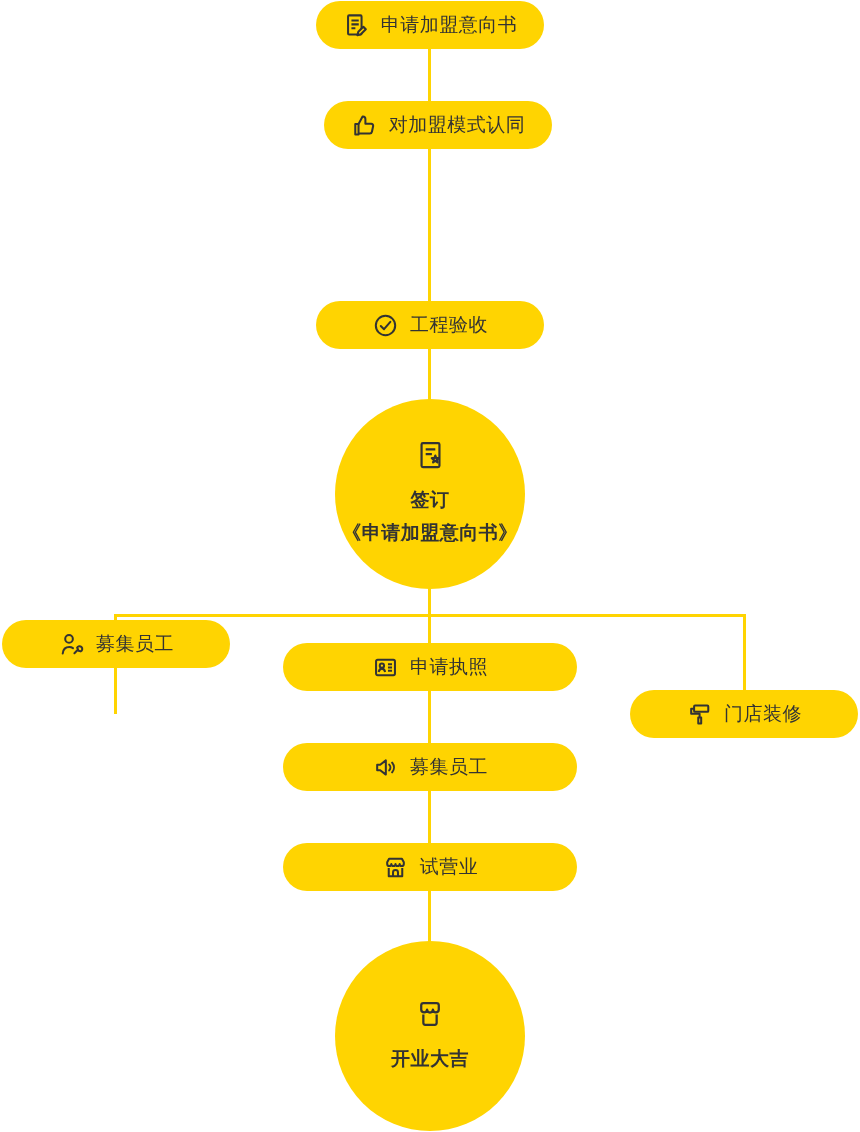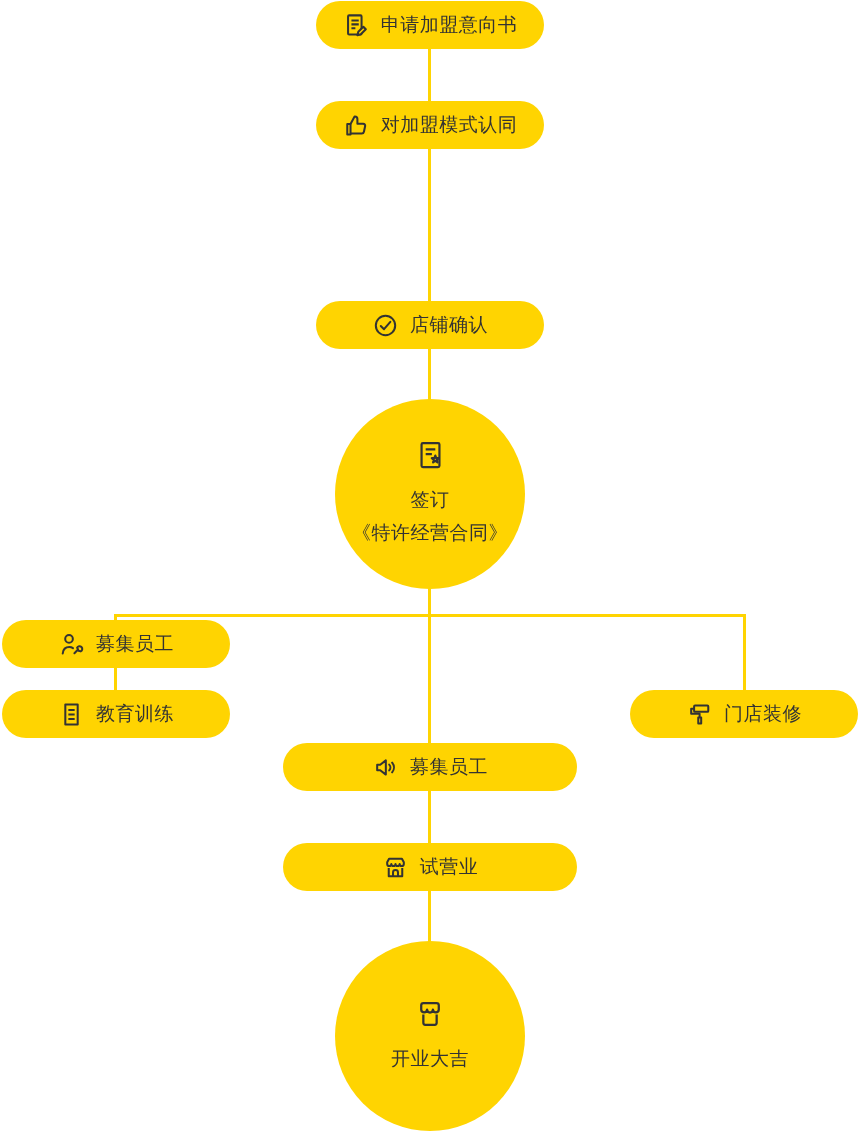--- a/index.html
+++ b/index.html
@@ -5,21 +5,21 @@
   :root { --fill:#FFD401; --line:#FFD401; --text:#333333; --bg:#FFFFFF; }
   * { margin:0; padding:0; box-sizing:border-box; }
   body { background:var(--bg); font-family:"Liberation Sans","DejaVu Sans",sans-serif; }
   .canvas { position:relative; width:860px; height:1132px; background:var(--bg); overflow:hidden; }
   .connector { position:absolute; background:var(--line); }
   .node { position:absolute; display:flex; align-items:center; justify-content:center;
           background:var(--fill); color:var(--text); }
   .pill { height:48px; border-radius:24px; gap:11px; }
   .circle { border-radius:50%; flex-direction:column; }
   .label { font-size:19px; font-weight:500; letter-spacing:.5px; white-space:nowrap; }
-  .circle .label { line-height:1.72; }
+  .circle .label { line-height:1.72;font-weight:bold; }
   .circle .icon { margin-bottom:12px; }
   .icon { display:flex; }
   .icon svg { display:block; stroke:var(--text); fill:none; stroke-linejoin:round; }
 </style>
 </head>
 <body>
 
 <div class="canvas">
 
   <div class="connector" style="left:428px;top:24px;width:3px;height:1012px"></div>
@@ -31,87 +31,89 @@
     <span class="icon">
       <svg viewBox="0 0 24 24" width="27" height="27" stroke-width="1.8">
         <rect x="4.5" y="3" width="12" height="17" rx="1"></rect>
         <path d="M7.5 7.5h6.5M7.5 11h6.5M7.5 14.5h3.5"></path>
         <path fill="var(--fill)" d="M12.8 20.6l.8-3 4.5-4.5 2.2 2.2-4.5 4.5-3 .8z"></path>
       </svg>
     </span>
     <span class="label">申请加盟意向书</span>
   </div>
 
-  <div class="node pill" style="left:316px;top:101px;width:228px">
+  <div class="node pill" style="left:324px;top:101px;width:228px">
     <span class="icon">
       <svg viewBox="0 0 24 24" width="27" height="27" stroke-width="1.8">
         <path d="M3.8 10.6h2.9V20H3.8z"></path>
         <path d="M6.7 19.1h9.9a2 2 0 0 0 2-1.6l1.1-5a1.7 1.7 0 0 0-1.7-2h-5.2V6.3a2.3 2.3 0 0 0-2.2-2.3h-.3l-3.6 6.6"></path>
       </svg>
     </span>
     <span class="label">对加盟模式认同</span>
   </div>
 
 
   <div class="node pill" style="left:316px;top:301px;width:228px">
     <span class="icon">
       <svg viewBox="0 0 24 24" width="27" height="27" stroke-width="1.8" stroke-linecap="round">
         <circle cx="12" cy="12" r="8.6"></circle>
         <path d="M7.8 12.4l2.9 2.9 5.6-6.6"></path>
       </svg>
     </span>
-    <span class="label">店铺确认</span>
+    <span class="label">工程验收</span>
   </div>
 
   <div class="node circle" style="left:335px;top:399px;width:190px;height:190px">
     <span class="icon">
       <svg viewBox="0 0 24 24" width="33" height="33" stroke-width="1.6">
         <rect x="5.5" y="3" width="13" height="17.5" rx="1"></rect>
         <path d="M8.5 7.5h7M8.5 11h4.5"></path>
         <path fill="var(--fill)" d="M15.5 12.1l.68 1.77 1.89.1-1.48 1.19.5 1.82-1.59-1.03-1.59 1.03.5-1.82-1.48-1.19 1.89-.1z"></path>
       </svg>
     </span>
     <span class="label">签订</span>
-    <span class="label">《特许经营合同》</span>
+    <span class="label">《申请加盟意向书》</span>
   </div>
 
   <div class="node pill" style="left:2px;top:620px;width:228px">
     <span class="icon">
       <svg viewBox="0 0 24 24" width="27" height="27" stroke-width="1.8" stroke-linecap="round">
         <circle cx="9.8" cy="7" r="3.4"></circle>
         <path d="M4.2 20c.4-3.7 2.7-5.7 5.8-5.7 1.3 0 2.4.3 3.3.9"></path>
         <path d="M14.6 19.7l3-3"></path>
         <path d="M17 14.9a2.4 2.4 0 1 1 3.2 3.2l-1.9-.5-.8-1.9z"></path>
       </svg>
     </span>
     <span class="label">募集员工</span>
   </div>
 
-  <div class="node pill" style="left:2px;top:690px;width:228px">
-    <span class="icon">
-      <svg viewBox="0 0 24 24" width="27" height="27" stroke-width="1.8">
-        <rect x="6.5" y="3.2" width="11" height="17.6"></rect>
-        <path d="M9.2 8h5.6M9.2 12h5.6M9.2 16h5.6"></path>
-      </svg>
-    </span>
-    <span class="label">教育训练</span>
-  </div>
 
 
   <div class="node pill" style="left:630px;top:690px;width:228px">
     <span class="icon">
       <svg viewBox="0 0 24 24" width="27" height="27" stroke-width="1.8">
         <rect x="7.2" y="4" width="12.6" height="5.6" rx="0.8"></rect>
         <path d="M7.2 6.8H4.6v4.6h7.5v3.2"></path>
         <rect x="10.9" y="14.6" width="2.6" height="5.4"></rect>
       </svg>
     </span>
     <span class="label">门店装修</span>
   </div>
 
+  <div class="node pill" style="left:283px;top:643px;width:294px">
+    <span class="icon">
+      <svg viewBox="0 0 24 24" width="27" height="27" stroke-width="1.8">
+        <rect x="3.6" y="5.2" width="16.8" height="13.6" rx="1.4"></rect>
+        <circle cx="8.8" cy="10.4" r="1.9"></circle>
+        <path d="M5.9 15.9c.5-1.9 1.6-2.9 2.9-2.9s2.4 1 2.9 2.9"></path>
+        <path d="M14.2 9.2h3.6M14.2 12h3.6M14.2 14.8h3.6"></path>
+      </svg>
+    </span>
+    <span class="label">申请执照</span>
+  </div>
 
   <div class="node pill" style="left:283px;top:743px;width:294px">
     <span class="icon">
       <svg viewBox="0 0 24 24" width="27" height="27" stroke-width="1.8" stroke-linecap="round">
         <path d="M4.6 9.6h2.7l5-3.9v12.6l-5-3.9H4.6z"></path>
         <path d="M15.3 9.4a3.8 3.8 0 0 1 0 5.2"></path>
         <path d="M17.9 7.7a6.6 6.6 0 0 1 0 8.6"></path>
       </svg>
     </span>
     <span class="label">募集员工</span>

